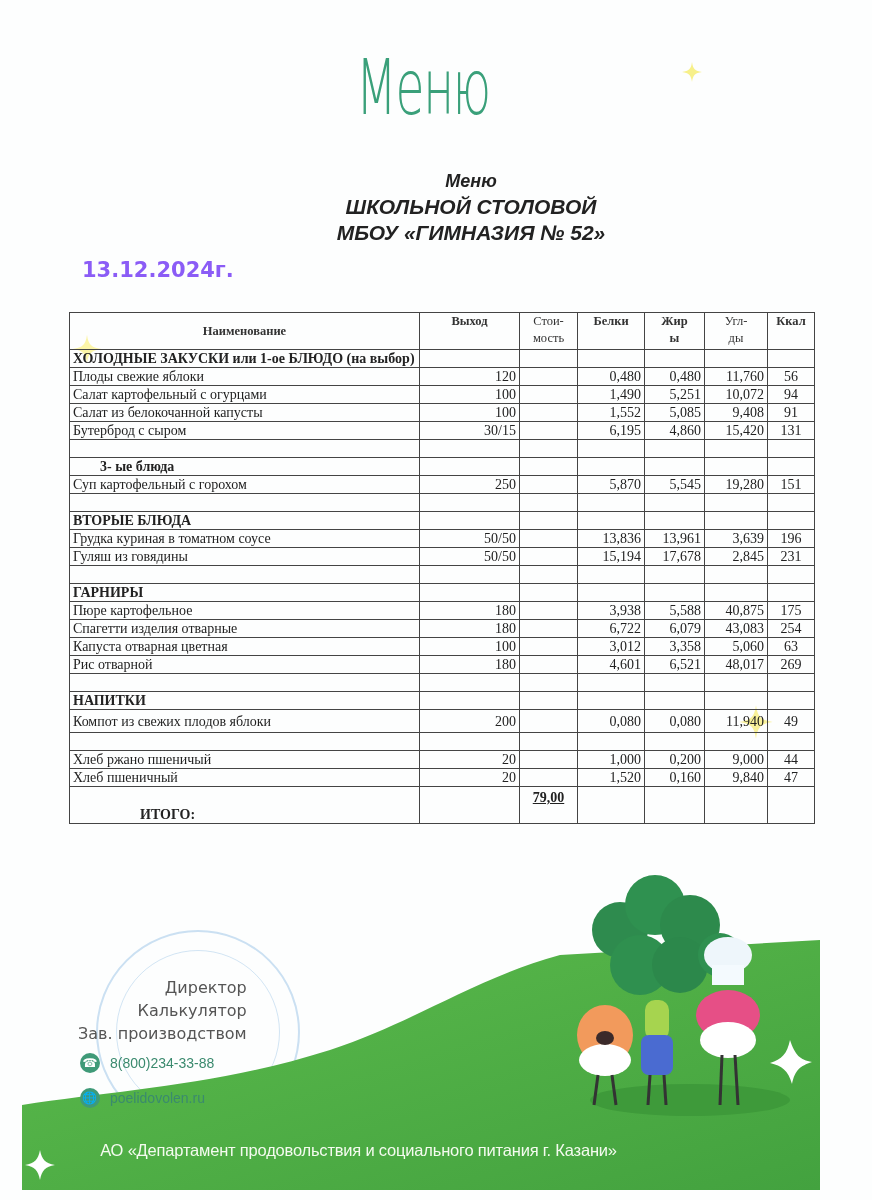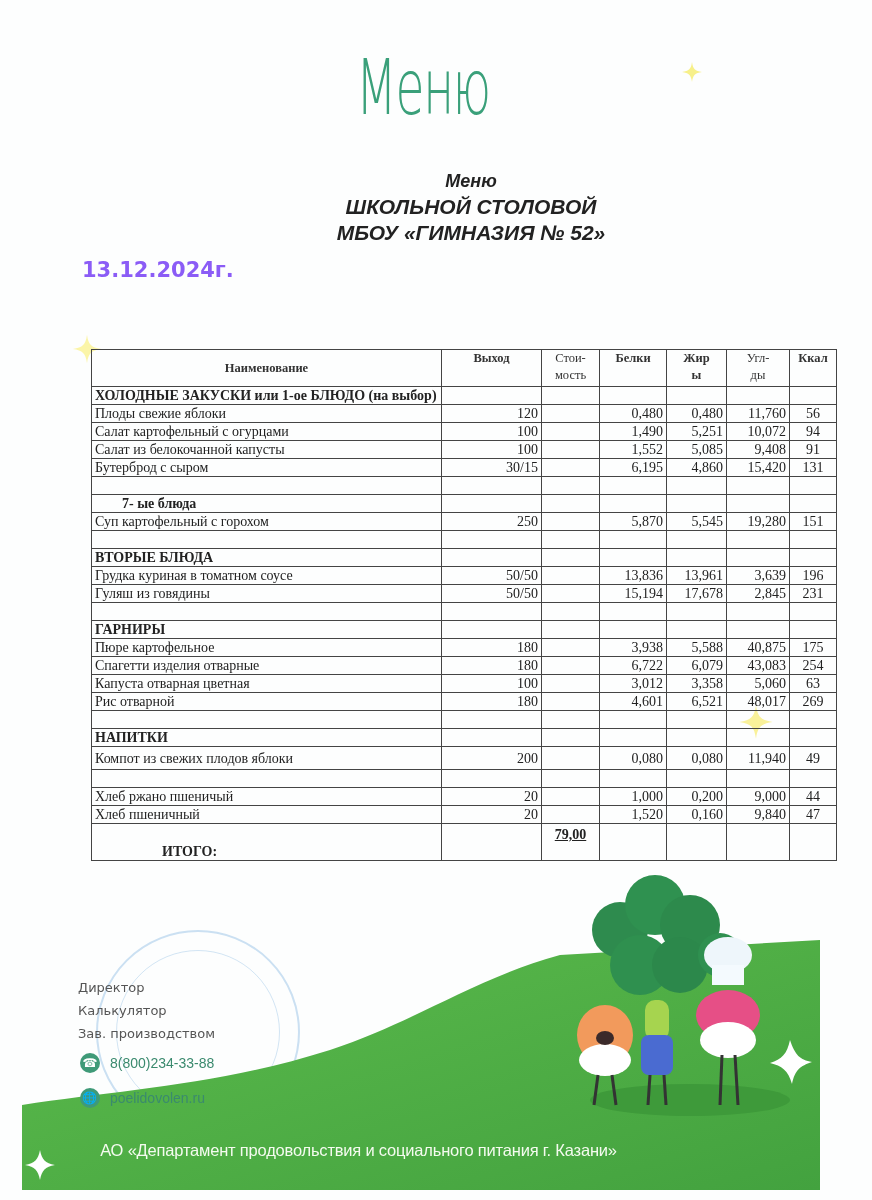--- a/index.html
+++ b/index.html
@@ -23,25 +23,24 @@
     font-weight: bold; font-style: italic; color: #222;
   }
   .doc-header .l1 { font-size: 18px; line-height: 26px; padding-left: 70px; }
   .doc-header .l2, .doc-header .l3 { font-size: 21px; line-height: 26px; padding-left: 70px; }
   .doc-date {
     position: absolute; left: 82px; top: 258px;
     font-family: "DejaVu Sans", sans-serif; font-weight: bold;
     font-size: 21px; color: #8b5cf6;
   }
   table.menu {
-    position: absolute; left: 91px; top: 312px;
+    position: absolute; left: 69px; top: 312px;
     width: 745px; border-collapse: collapse;
     font-family: "Liberation Serif", serif; font-size: 14px;
     table-layout: fixed;
-    margin-top: 37px;
   }
   table.menu td, table.menu th {
     border: 1px solid #444; padding: 0 3px; height: 17px;
     vertical-align: bottom; line-height: 17px; color: #222;
   }
   table.menu th {
     font-weight: bold; font-size: 12.5px; vertical-align: top;
     height: 36px; line-height: 17px; color: #333;
   }
   table.menu th.name { vertical-align: middle; text-align: center; }
@@ -60,22 +59,23 @@
   .stamp {
     position: absolute; left: 96px; top: 930px; width: 200px; height: 200px;
     border-radius: 50%; border: 2px solid rgba(110,170,220,0.35);
   }
   .stamp::after {
     content: ""; position: absolute; left: 18px; top: 18px; right: 18px; bottom: 18px;
     border-radius: 50%; border: 1.5px solid rgba(110,170,220,0.3);
   }
   .signatures {
     position: absolute; left: 78px; top: 976px;
-    font-family: "DejaVu Sans", sans-serif; font-size: 13px; color: #555;
+    font-family: "DejaVu Sans", sans-serif; font-size: 16px; color: #555;
     line-height: 23px;
+    text-align: right;
   }
   .contact {
     position: absolute; left: 80px; display: flex; align-items: center;
     font-family: "Liberation Sans", sans-serif; font-size: 14px; color: #3a8a6e;
   }
   .contact .ic {
     width: 20px; height: 20px; border-radius: 50%; background: #3f9a78;
     display: inline-flex; align-items: center; justify-content: center;
     margin-right: 10px; color: #fff; font-size: 12px;
   }
@@ -179,21 +179,21 @@
       <tr class="empty">
         <td></td>
         <td></td>
         <td></td>
         <td></td>
         <td></td>
         <td></td>
         <td></td>
       </tr>
       <tr class="section">
-        <td class="name indent">7-   ые блюда</td>
+        <td class="name indent">3-   ые блюда</td>
         <td></td>
         <td></td>
         <td></td>
         <td></td>
         <td></td>
         <td></td>
       </tr>
       <tr>
         <td>Суп картофельный с горохом</td>
         <td class="c-out">250</td>

